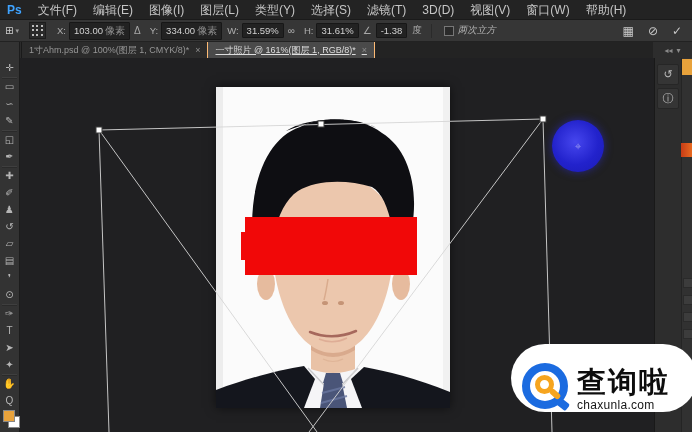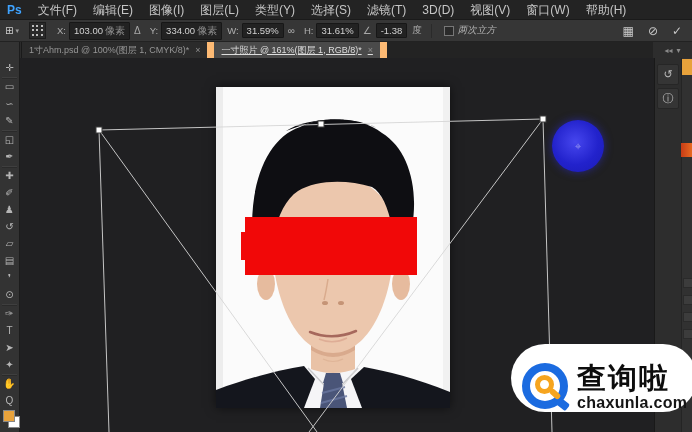--- a/index.html
+++ b/index.html
@@ -21,21 +21,21 @@
   .field{background:#222;border:1px solid #171717;color:#d2d2d2;padding:1px 4px;border-radius:1px;white-space:nowrap;}
   .unit{color:#8f8f8f;font-size:10px;margin-left:2px;}
   .glyph{color:#a8a8a8;margin:0 4px;font-size:10px;}
   .opt-divider{width:1px;height:14px;background:#2a2a2a;margin:0 6px;}
   .checkbox{width:8px;height:8px;border:1px solid #777;background:#2a2a2a;margin:0 4px 0 6px;}
   .interp{color:#b5b5b5;font-style:italic;}
   .opt-right{margin-left:auto;display:flex;align-items:center;padding-right:10px;gap:14px;}
   .opt-btn{color:#c9c9c9;font-size:12px;}
   
   .tabbar{left:0;top:42px;width:692px;height:16px;background:#232323;display:flex;align-items:stretch;}
-  .tab{display:flex;align-items:center;font-size:9px;padding:0 7px;white-space:nowrap;border-right:7px solid #fdba74;}
+  .tab{display:flex;align-items:center;font-size:9px;padding:0 7px;white-space:nowrap;border-right:1px solid #fdba74;}
   .tab.inactive{background:#2b2b2b;color:#969696;}
   .tab.active{background:#4a4a4a;color:#dedede;text-decoration:underline;}
   .tab .close{margin-left:6px;color:#8d8d8d;font-size:9px;}
   .tab-spacer{flex:1;background:#232323;}
   .dock-header{width:39px;background:#2d2d2d;color:#8a8a8a;font-size:8px;display:flex;align-items:center;justify-content:center;gap:4px;}
   
   .toolbar{left:0;top:42px;width:20px;height:390px;background:#333333;border-right:1px solid #1c1c1c;box-sizing:border-box;}
   .tool{position:absolute;left:0;width:19px;height:16px;text-align:center;color:#b5b5b5;font-size:10px;line-height:16px;}
   .tool-sep{position:absolute;left:2px;width:15px;height:1px;background:#3f3f3f;border-bottom:1px solid #2a2a2a;}
   .swatch{position:absolute;border:1px solid #888;}
@@ -55,21 +55,21 @@
   .sp-row{position:absolute;left:683px;width:8px;height:8px;background:#3c3c3c;border:1px solid #2a2a2a;}
   
   .watermark{left:511px;top:344px;width:186px;height:68px;background:#fff;border-radius:34px;display:flex;align-items:flex-end;padding-left:9px;box-sizing:border-box;z-index:50;}
   .wm-logo{position:relative;width:52px;height:52px;flex:0 0 52px;}
   .ring-blue{position:absolute;left:2px;top:3px;width:46px;height:46px;border:8px solid #1b6be0;border-radius:50%;box-sizing:border-box;}
   .ring-tail{position:absolute;left:36px;top:40px;width:13px;height:8px;background:#1b6be0;border-radius:2px;transform:rotate(38deg);}
   .ring-orange{position:absolute;left:15px;top:15px;width:19px;height:19px;border:5px solid #f6a51f;border-radius:50%;box-sizing:border-box;}
   .ring-handle{position:absolute;left:29px;top:31px;width:12px;height:6px;background:#f6a51f;border-radius:3px;transform:rotate(42deg);}
   .wm-text{margin-left:5px;display:flex;flex-direction:column;align-items:flex-start;}
   .wm-title{font-family:"DejaVu Serif","Liberation Serif",serif;font-size:29px;font-weight:bold;color:#0d0d0d;letter-spacing:2px;line-height:1;}
-  .wm-url{font-size:16px;font-weight:bold;color:#151515;margin-top:1px;letter-spacing:.3px;}
+  .wm-url{font-size:12px;font-weight:normal;color:#151515;margin-top:1px;letter-spacing:.3px;}
 </style>
 </head>
 <body>
 
 <div id="stage">
 
   <div class="abs menubar">
     <span class="ps-logo">Ps</span>
     <span class="menu-item">文件(F)</span>
     <span class="menu-item">编辑(E)</span>

